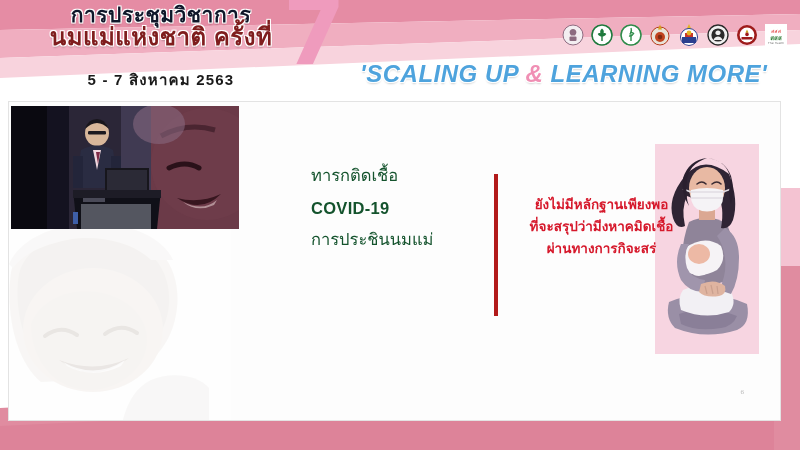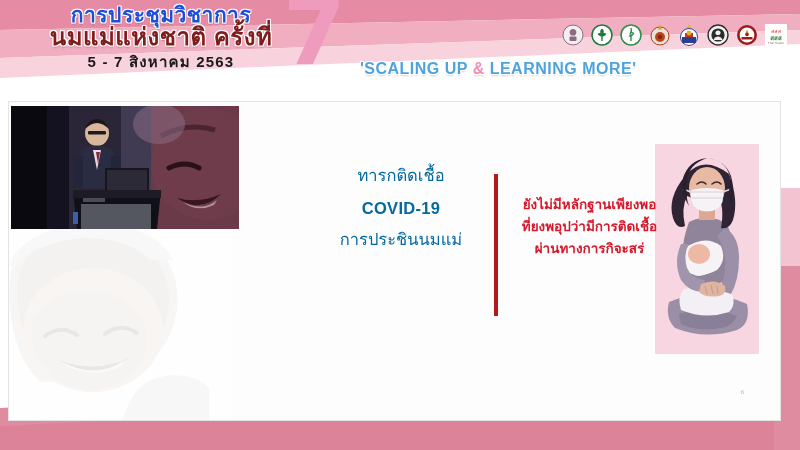--- a/index.html
+++ b/index.html
@@ -19,42 +19,42 @@
   }
 
   
   .header { position: absolute; left: 0; top: 0; width: 800px; height: 100px; z-index: 5; overflow: hidden; background:#ffffff;}
   .hdr-band { position: absolute; left: 0; top: 0; width: 800px; height: 100px; }
 
   .hdr-title-wrap {
     position: absolute; left: 16px; top: 4px; z-index: 8; width: 290px; text-align: center;
   }
   .hdr-line1 {
-    font-size: 21px; font-weight: bold; color: #1d4ed8; letter-spacing: .5px;
+    font-size: 21px; font-weight: bold; color: #0f172a; letter-spacing: .5px;
     line-height: 1.05; text-shadow: -1px -1px 0 #fff, 1px -1px 0 #fff, -1px 1px 0 #fff, 1px 1px 0 #fff, 0 2px 2px rgba(0,0,0,.25);
   }
   .hdr-line2 {
     font-size: 24px; font-weight: bold; color: #7f1d1d; letter-spacing: .5px;
     line-height: 1.05; margin-top: -2px;
     text-shadow: -1px -1px 0 #fff, 1px -1px 0 #fff, -1px 1px 0 #fff, 1px 1px 0 #fff, 0 2px 2px rgba(0,0,0,.25);
   }
   .hdr-date {
     font-size: 15px; font-weight: bold; color: #1a1a1a; letter-spacing: 1.2px;
-    margin-top: 1px;
+    margin-top: 19px;
   }
   .hdr-seven {
     position: absolute; left: 283px; top: -12px; z-index: 7;
     font-size: 90px; font-weight: bold; color: #ef9bbd; line-height: 1;
     font-family: "DejaVu Sans", sans-serif;
   }
 
   .hdr-tagline {
     position: absolute; left: 360px; top: 60px; z-index: 9;
-    font-size: 16px; font-weight: bold; letter-spacing: .5px;
-    color: #4ea3dd; 
+    font-size: 24px; font-weight: bold; letter-spacing: .5px;
+    color: #4ea3dd; font-style: italic;
     text-shadow: -1px -1px 0 #fff, 1px -1px 0 #fff, -1px 1px 0 #fff, 1px 1px 0 #fff, 0 2px 2px rgba(0,0,0,.18);
     white-space: nowrap;
   }
   .hdr-tagline .amp { color: #f08fb4; }
 
   
   .logo-row { position: absolute; right: 12px; top: 24px; z-index: 9; display: flex; gap: 5px; align-items: flex-end; }
   .logo { width: 24px; height: 30px; display: flex; flex-direction: column; align-items: center; }
   .logo .disc { width: 22px; height: 22px; border-radius: 50%; display: block; }
 
@@ -71,32 +71,32 @@
 
   
   .video-thumb {
     position: absolute; left: 2px; top: 4px; width: 228px; height: 123px; z-index: 3;
     background: #0b0a10; overflow: hidden;
   }
 
   
   .q-block {
     position: absolute; left: 302px; top: 58px; width: 180px; z-index: 5;
-    text-align: center; color: #0369a1; font-size: 16.5px; line-height: 1.95;
+    text-align: left; color: #14532d; font-size: 16.5px; line-height: 1.95;
     font-family: "DejaVu Sans", sans-serif;
   }
   .q-block .en { font-family: "Liberation Sans", sans-serif; font-weight: bold; letter-spacing: .3px; }
 
   .red-bar {
     position: absolute; left: 485px; top: 72px; width: 4px; height: 142px; z-index: 6;
     background: #b21a1a;
   }
 
   .ans-block {
-    position: absolute; left: 488px; top: 92px; width: 185px; z-index: 7;
+    position: absolute; left: 500px; top: 92px; width: 185px; z-index: 7;
     text-align: center; color: #d6182b; font-size: 13.5px; line-height: 1.62;
     font-weight: bold; font-family: "DejaVu Sans", sans-serif;
     text-shadow: 0 0 1px rgba(255,255,255,.5);
   }
 
   
   .illus {
     position: absolute; left: 646px; top: 42px; width: 104px; height: 210px; z-index: 4;
     background: #f8d7e3; overflow: hidden;
   }
@@ -268,21 +268,21 @@
     <div class="q-block">
       <div>ทารกติดเชื้อ</div>
       <div class="en">COVID-19</div>
       <div>การประชินนมแม่</div>
     </div>
 
     <div class="red-bar"></div>
 
     <div class="ans-block">
       <div>ยังไม่มีหลักฐานเพียงพอ</div>
-      <div>ที่ยงพอุปว่ามีการติดเชื้อ</div>
+      <div>ที่จะสรุปว่ามีงหาคมิดเชื้อ</div>
       <div>ผ่านทางการกิจะสร่</div>
     </div>
 
     <div class="illus">
       <svg viewBox="0 0 104 210" preserveAspectRatio="xMidYMid meet" style="display:block;width:100%;height:100%">
         <rect width="104" height="210" fill="#f7d5e1"></rect>
 
         <path d="M14 158 q38 -16 78 2 q4 20 -10 26 q-32 10 -62 -2 q-10 -10 -6 -26 Z" fill="#9a8fa6"></path>
         <path d="M24 170 q30 -10 58 2 q-4 10 -16 12 q-24 4 -40 -4 Z" fill="#8a7f98"></path>
 

